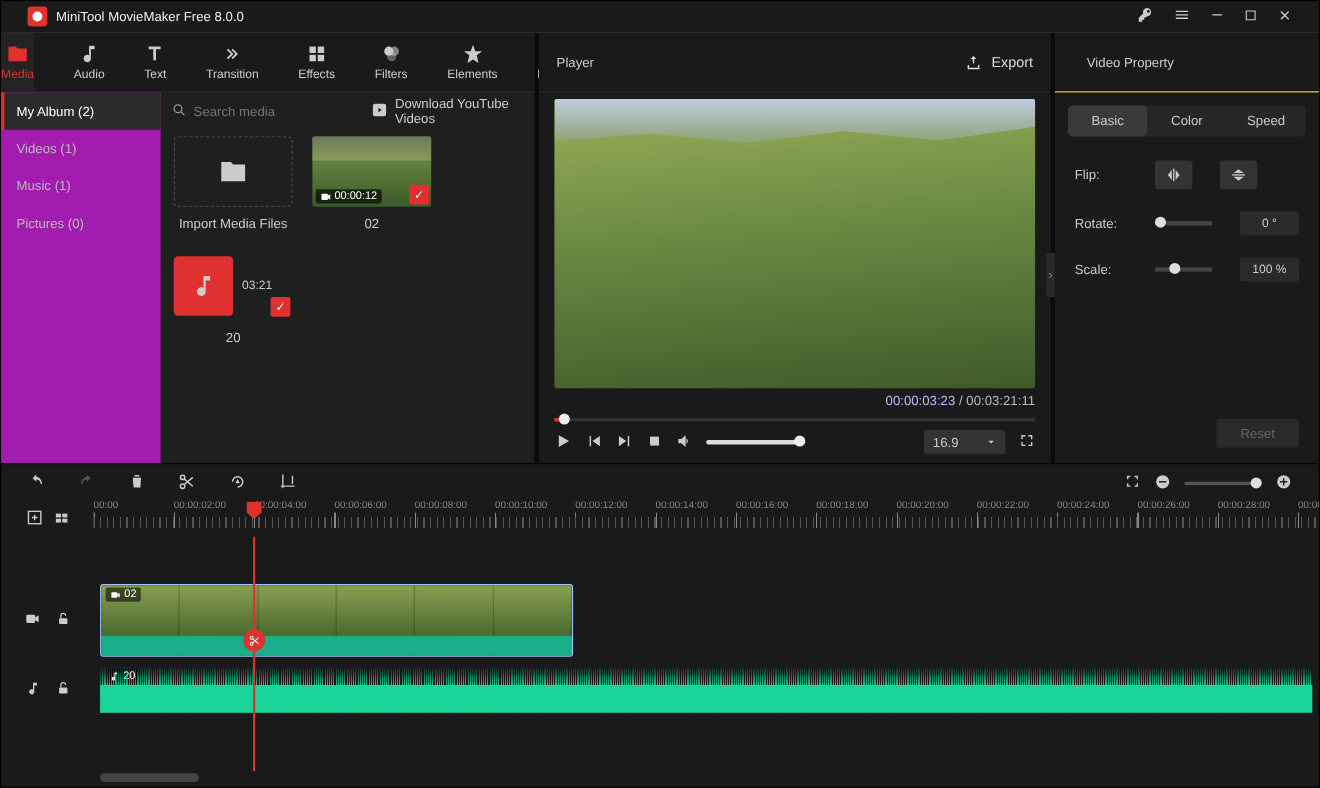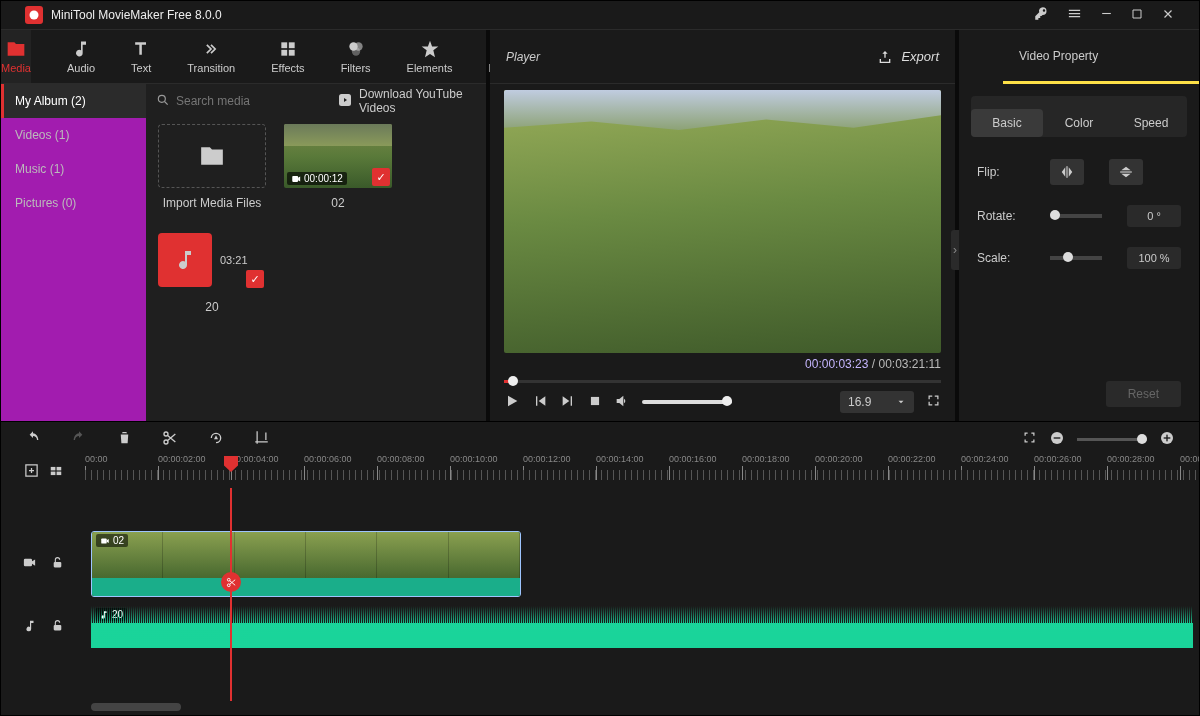--- a/index.html
+++ b/index.html
@@ -32,42 +32,42 @@
 .green-thumb { background: linear-gradient(180deg,#7b8a4a 0%, #5a7a3a 50%, #3a5a2a 100%); }
 .green-thumb::before { content:""; position:absolute; top:0;left:0;right:0;height:22px; background: linear-gradient(180deg,#6b7a5a,#8a9a5a); }
 .thumb-time { position: absolute; bottom: 3px; left: 3px; background: rgba(0,0,0,.65); border-radius: 2px; padding: 1px 4px; font-size: 10px; color: #fff; display:flex; align-items:center; gap:3px; }
 .thumb-check { position: absolute; bottom: 2px; right: 2px; width: 18px; height: 18px; background: #e03131; border-radius: 2px; display: flex; align-items: center; justify-content: center; color: #fff; font-size: 11px; }
 .audio-thumb-wrap { width: 108px; height: 64px; display:flex; align-items:center; gap:8px; position:relative; }
 .audio-thumb { width: 54px; height: 54px; background: #e03131; border-radius: 4px; display: flex; align-items: center; justify-content: center; }
 .audio-time { color: #ccc; font-size: 11px; }
 .media-label { font-size: 12px; color: #ccc; }
 
 .player-panel { flex: 1; background: #1a1a1a; display: flex; flex-direction: column; margin: 0 4px; }
-.player-head { height: 54px; display: flex; align-items: center; padding: 0 16px; border-bottom: 1px solid #2b2b2b; font-style: italic; }
+.player-head { height: 54px; display: flex; align-items: center; padding: 0 16px; border-bottom: 1px solid #2b2b2b; }
 .player-head .ptitle { flex: 1; }
 .export-btn { display: flex; align-items: center; gap: 8px; cursor: pointer; color: #ddd; font-size: 13px; }
 .preview { flex: 1; margin: 6px 14px 4px 14px; background: linear-gradient(175deg,#9aae5a 0%, #6a8a42 45%, #3f5a2a 100%); position: relative; border-radius: 2px; overflow:hidden; }
 .preview::before { content:""; position:absolute; top:0;left:0;right:0;height:42px; background: linear-gradient(180deg,#c0cce0 0,#8aa070 100%); clip-path: polygon(0 0,100% 0,100% 60%,80% 90%,60% 70%,40% 95%,20% 75%,0 90%);}
 .scrub { height: 16px; margin: 0 14px; position: relative; }
 .scrub-track { position: absolute; top: 7px; left: 0; right: 0; height: 3px; background: #333; }
 .scrub-prog { position: absolute; top: 7px; left: 0; width: 2%; height: 3px; background: #e03131; }
 .scrub-thumb { position: absolute; top: 3px; left: 2%; width: 10px; height: 10px; margin-left:-5px; border-radius: 50%; background: #eee; }
 .time-disp { text-align: right; margin: 0 14px 2px 14px; font-size: 12px; }
 .time-cur { color: #c4b5fd; }
 .time-tot { color: #bbb; }
 .play-ctrl { height: 32px; display: flex; align-items: center; padding: 0 14px 6px 14px; gap: 12px; }
 .play-ctrl .spacer { flex: 1; }
 .vol-slider { width: 90px; height: 4px; background: #ddd; border-radius: 2px; position: relative; }
 .vol-slider::after { content:""; position:absolute; right:0; top:-4px; width:10px; height:10px; border-radius:50%; background:#eee; }
 .aspect-sel { background: #333; color: #ccc; padding: 4px 8px; border-radius: 3px; display:flex; gap:18px; align-items:center; cursor:pointer; width: 74px; justify-content: space-between; }
 
 .prop-panel { width: 240px; background: #1a1a1a; display: flex; flex-direction: column; }
-.prop-head { height: 54px; display: flex; align-items: center; padding: 0 16px; border-bottom: 3px solid #fde047; margin-left: 44px; }
+.prop-head { height: 54px; display: flex; align-items: center; padding: 0 29px; border-bottom: 1px solid #fde047; }
 .prop-tabs { display: flex; margin: 12px; background: #262626; border-radius: 4px; }
-.prop-tab { flex: 1; text-align: center; padding: 7px 16px; cursor: pointer; font-size: 12px; color:#ccc;margin-top:13px; }
+.prop-tab { flex: 1; text-align: center; padding: 7px 16px; cursor: pointer; font-size: 12px; color:#ccc; }
 .prop-tab.active { background: #3a3a3a; border-radius: 4px; }
 .prop-row { display: flex; align-items: center; padding: 10px 18px; gap: 25px; font-size: 12px; color:#ccc; }
 .prop-label { width: 48px; }
 .flip-btn { width: 34px; height: 26px; background: #333; border-radius: 3px; display: flex; align-items: center; justify-content: center; cursor: pointer; }
 .slider-mini { flex: 1; height: 4px; background: #444; position: relative; }
 .slider-mini::after { content:""; position:absolute; left:0; top:-4px; width:10px; height:10px; border-radius:50%; background:#ddd; }
 .slider-mini.s2::after { left: 25%; }
 .val-box { width: 54px; height: 22px; background: #2a2a2a; border-radius: 3px; display:flex; align-items:center; justify-content:center; font-size:11px;}
 .reset-btn { margin: auto 18px 14px auto; background: #2a2a2a; color: #666; padding: 6px 22px; border-radius: 3px; cursor: pointer; font-size:12px; }
 .collapse-nub { position:absolute; left:-8px; top:200px; width:8px; height:40px; background:#2a2a2a; display:flex; align-items:center; justify-content:center; color:#888; cursor:pointer; border-radius:3px 0 0 3px;}

